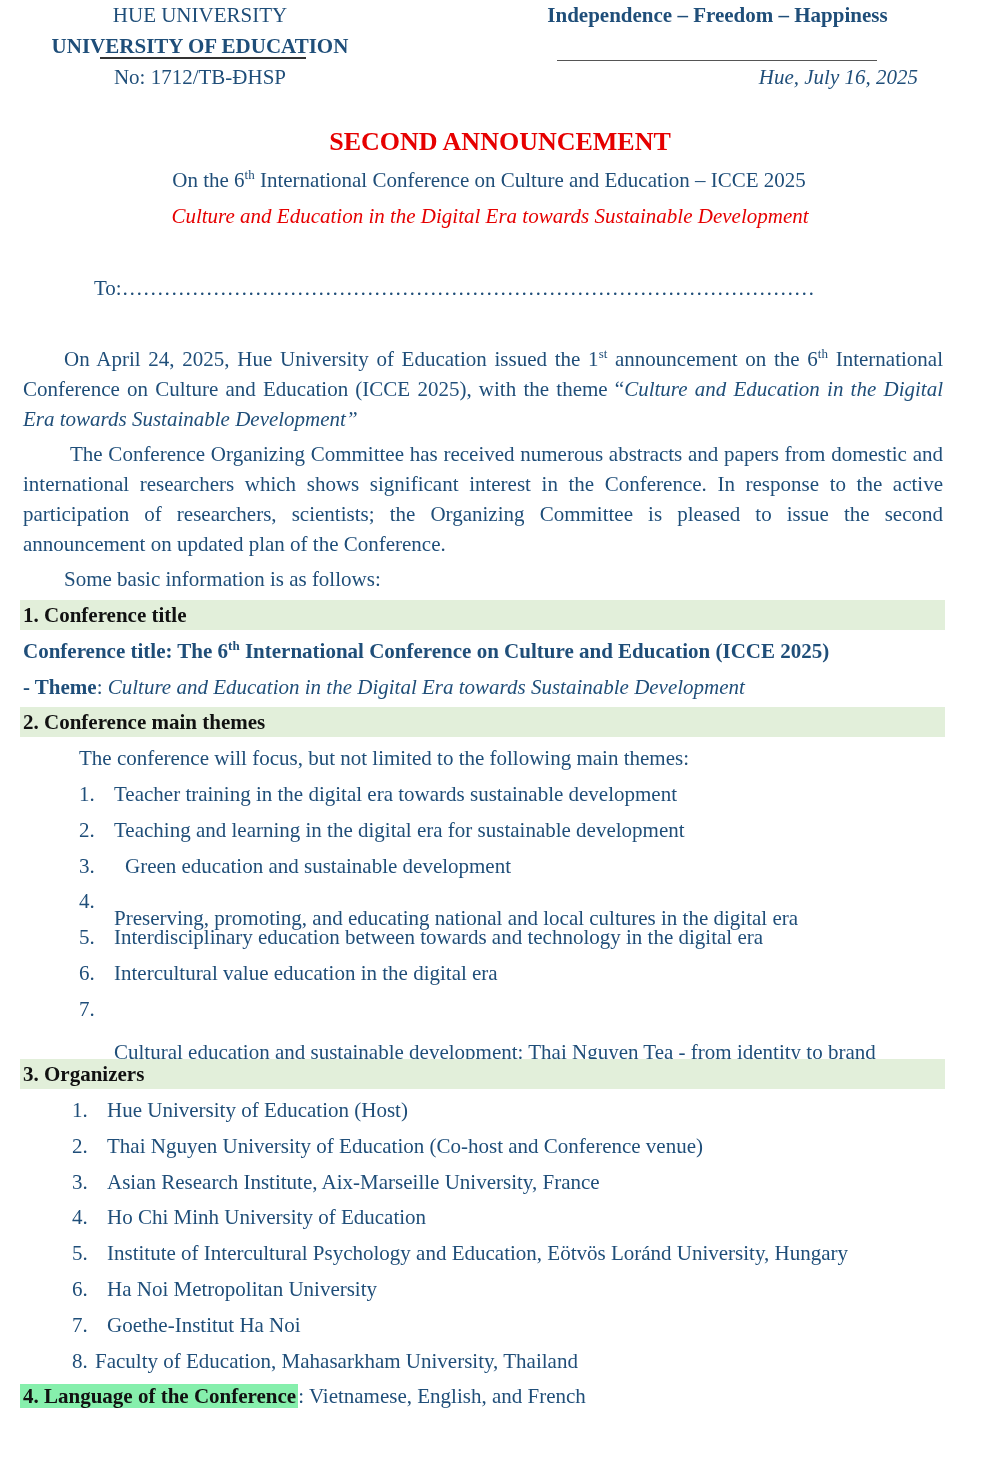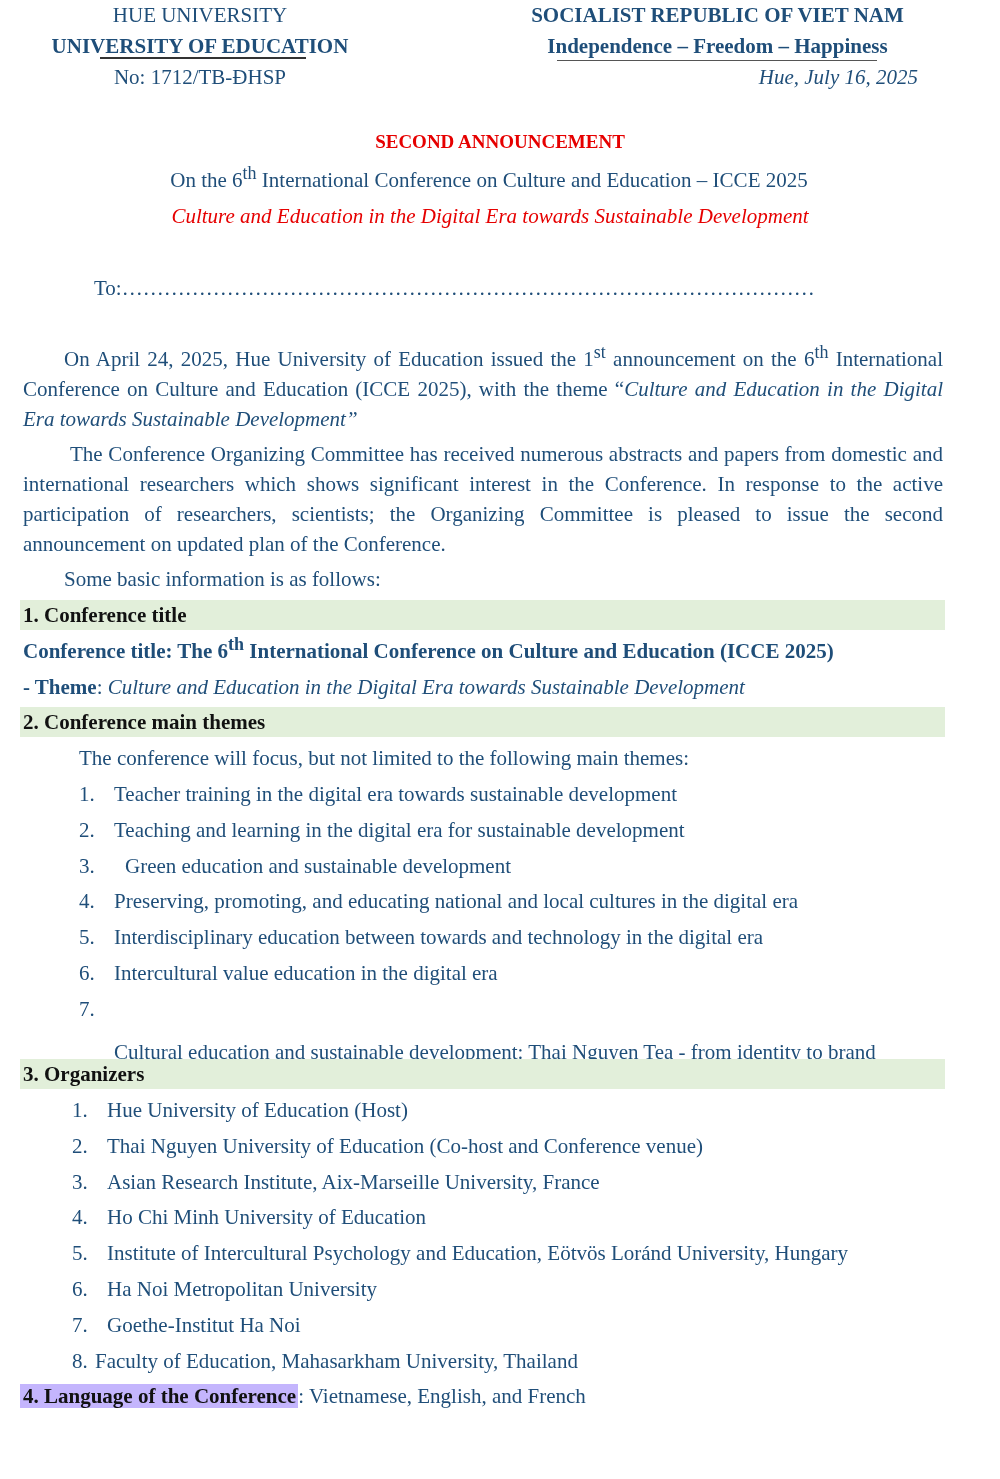--- a/index.html
+++ b/index.html
@@ -7,51 +7,50 @@
     width: 1000px; height: 1479px; position: relative; overflow: hidden;
     font-family: "Liberation Serif", "DejaVu Serif", serif;
     color: #1f4e79;
   }
   .abs { position: absolute; }
   .hdr { font-size: 21px; line-height: 31px; text-align: center; }
   .bold { font-weight: bold; }
   .italic { font-style: italic; }
   .hr-line { position: absolute; height: 2px; background: #333; }
   .hr-line2 { position: absolute; height: 1px; background: #555; }
-  .title-red { color: #e60000; font-weight: bold; font-size: 19px; }
+  .title-red { color: #e60000; font-weight: bold; font-size: 26px; }
   .sub { font-size: 21px; }
   .red-italic { color: #e60000; font-style: italic; font-size: 21px; }
-  sup { font-size: 18px; line-height: 0; vertical-align: 8px; }
+  sup { font-size: 13px; line-height: 0; vertical-align: 8px; }
   .para {
     position: absolute; left: 23px; width: 920px;
     font-size: 21px; line-height: 30px; text-align: justify;
   }
   .section {
     position: absolute; left: 20px; width: 925px; height: 30px;
     background: #e2efda; color: #111; font-weight: bold;
     font-size: 21px; line-height: 30px; padding-left: 3px; box-sizing: border-box;
   }
   .line { position: absolute; font-size: 21px; line-height: 30px; white-space: nowrap; }
   .li { position: absolute; font-size: 21px; line-height: 30px; }
   .li .num { position: absolute; left: 0; }
   .li .txt { position: absolute; }
-  .lang-head { background: #c4b5fd; color: #111; font-weight: bold; }
+  .lang-head { background: #86efac; color: #111; font-weight: bold; }
 </style>
 </head>
 <body>
 
 <div class="abs hdr" style="left:30px; top:0; width:340px;">
   <div>HUE UNIVERSITY</div>
   <div class="bold">UNIVERSITY OF EDUCATION</div>
   <div>No: 1712/TB-ĐHSP</div>
 </div>
 <div class="hr-line" style="left:100px; top:57px; width:206px;"></div>
 
 <div class="abs hdr bold" style="left:495px; top:0; width:445px;">
-  <div>SOCIALIST REPUBLIC OF VIET NAM</div>
   <div>Independence – Freedom – Happiness</div>
 </div>
 <div class="hr-line2" style="left:557px; top:60px; width:320px;"></div>
 <div class="abs italic" style="left:600px; top:62px; width:318px; text-align:right; font-size:21px; line-height:31px;">Hue, July 16, 2025</div>
 
 <div class="abs title-red" style="left:0; top:126px; width:1000px; text-align:center; line-height:32px;">SECOND ANNOUNCEMENT</div>
 <div class="abs sub" style="left:0; top:165px; width:978px; text-align:center; line-height:30px;"><span>On the 6</span><sup>th</sup><span> International Conference on Culture and Education – ICCE 2025</span></div>
 <div class="abs red-italic" style="left:0; top:201px; width:980px; text-align:center; line-height:30px;">Culture and Education in the Digital Era towards Sustainable Development</div>
 
 <div class="line" style="left:94px; top:273px; width:834px; overflow:hidden;">To:………………………………………………………………………………………</div>
@@ -76,21 +75,21 @@
     <div class="li" style="left: 79px; top: 815px; width: 864px; height: 30px;">
       <span class="num">2.</span>
       <span class="txt" style="left: 35px; right: 0px; text-align: justify;">Teaching and learning in the digital era for sustainable development</span>
     </div>
     <div class="li" style="left: 79px; top: 851px; width: 864px; height: 30px;">
       <span class="num">3.</span>
       <span class="txt" style="left: 46px; right: 0px; text-align: justify;">Green education and sustainable development</span>
     </div>
     <div class="li" style="left: 79px; top: 886px; width: 864px; height: 30px;">
       <span class="num">4.</span>
-      <span class="txt" style="left: 35px; right: 0px; text-align: justify;">Preserving, promoting, and educating national and local cultures in the digital era</span>
+      <span class="txt" style="left: 35px; right: 0px; text-align: justify; margin-top: 17px;">Preserving, promoting, and educating national and local cultures in the digital era</span>
     </div>
     <div class="li" style="left: 79px; top: 922px; width: 864px; height: 30px;">
       <span class="num">5.</span>
       <span class="txt" style="left: 35px; right: 0px; text-align: justify;">Interdisciplinary education between towards and technology in the digital era</span>
     </div>
     <div class="li" style="left: 79px; top: 958px; width: 864px; height: 30px;">
       <span class="num">6.</span>
       <span class="txt" style="left: 35px; right: 0px; text-align: justify;">Intercultural value education in the digital era</span>
     </div>
     <div class="li" style="left: 79px; top: 994px; width: 864px; height: 60px;">

